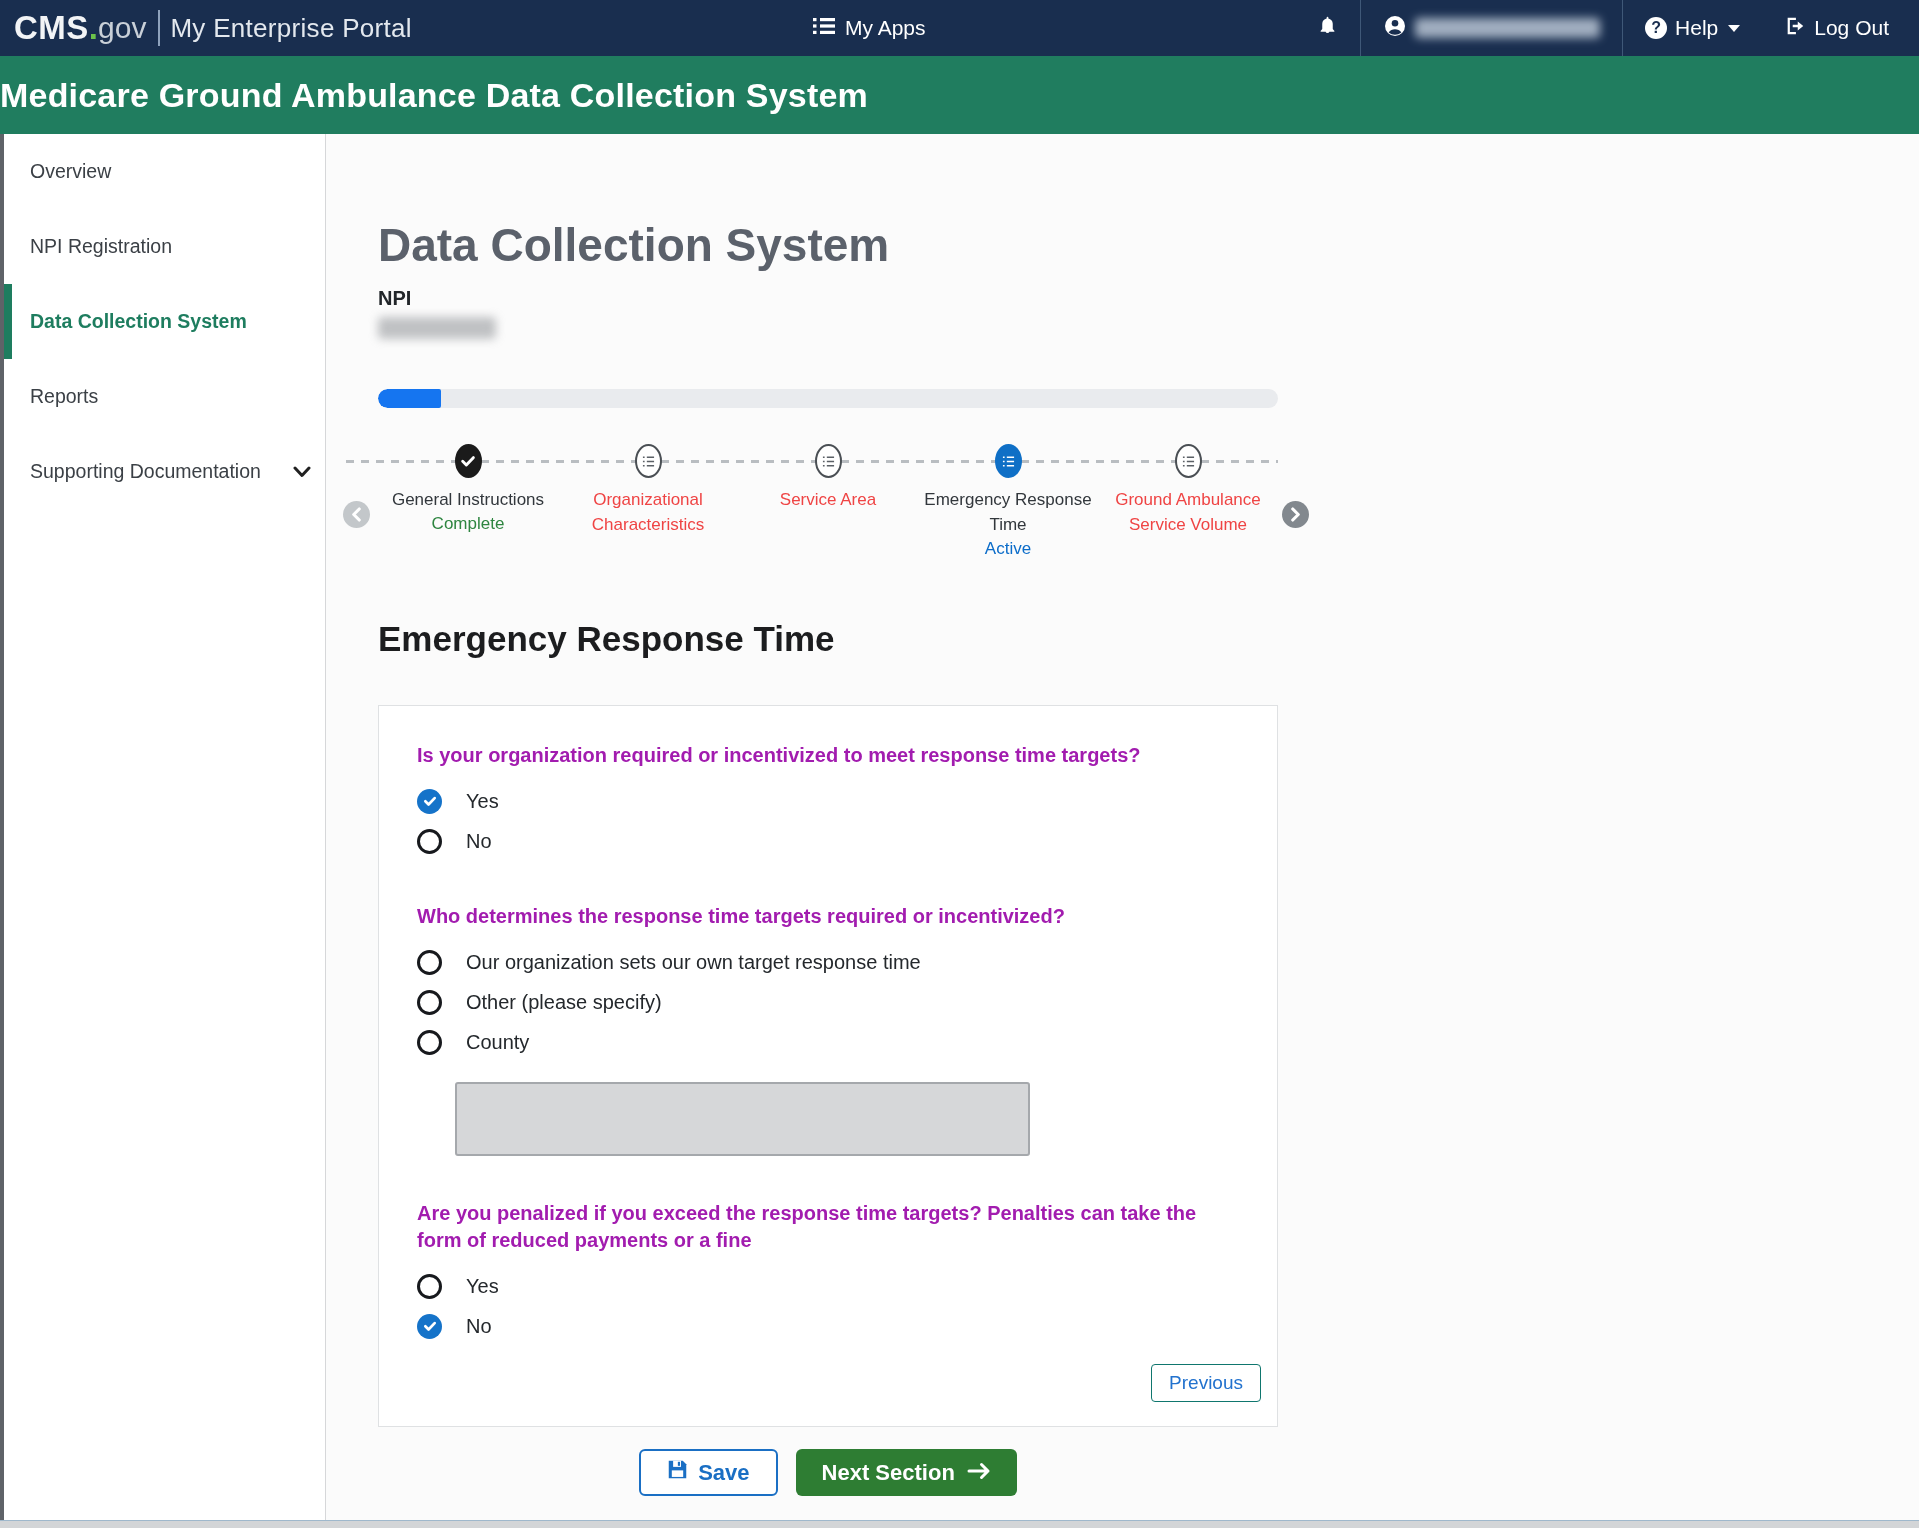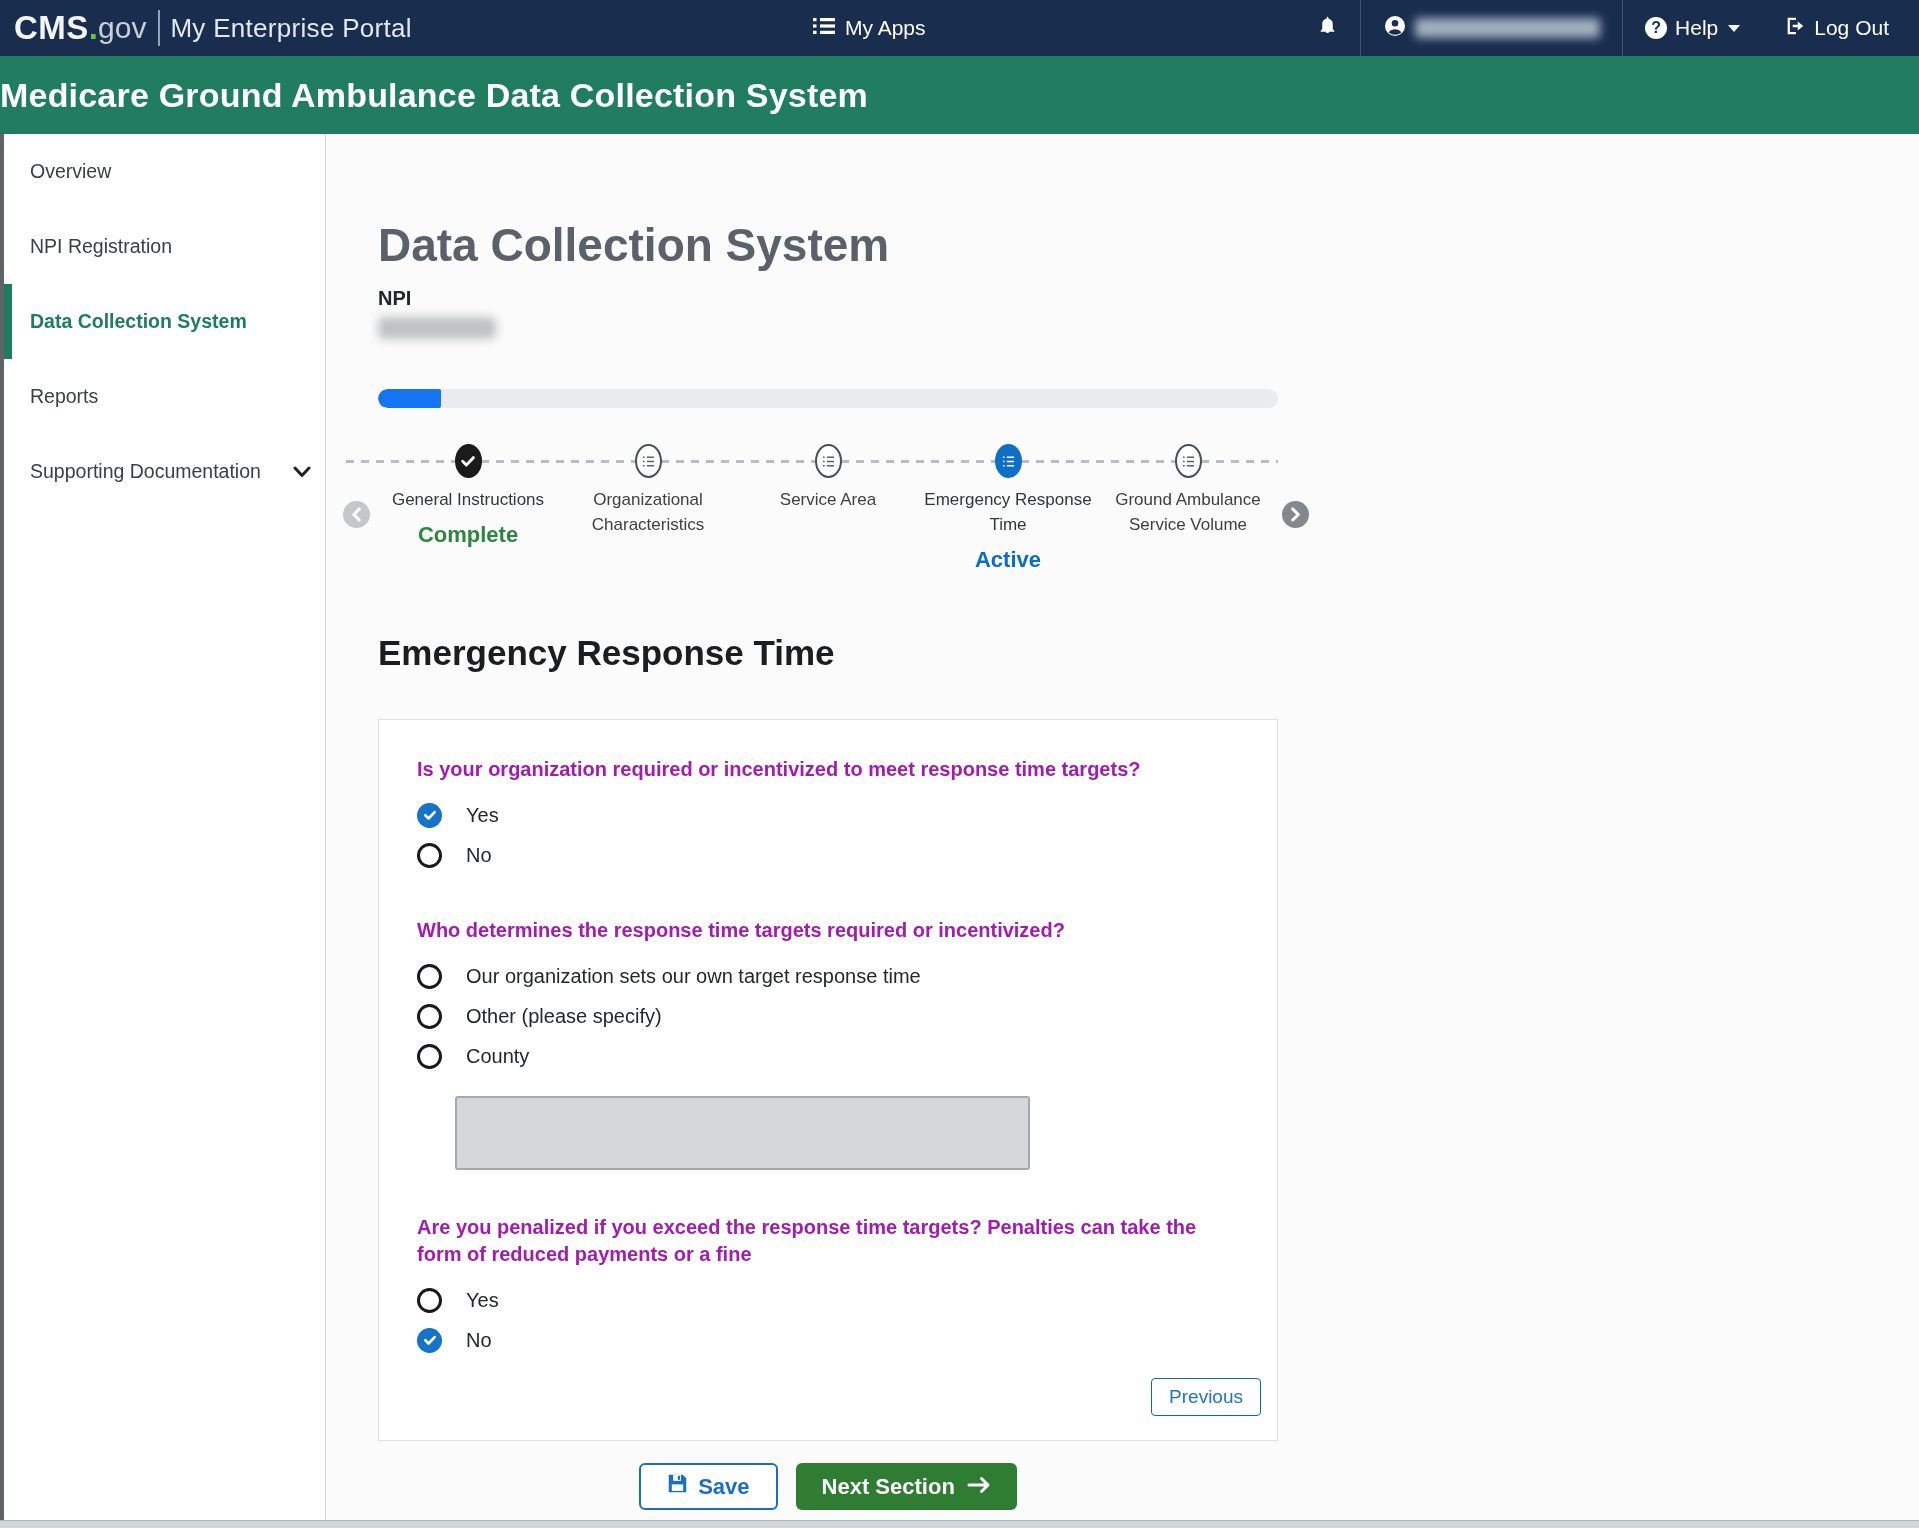--- a/index.html
+++ b/index.html
@@ -48,23 +48,23 @@
   
   .stepper { margin-top:36px; position:relative; width:900px; }
   .step-line { position:absolute; left:-32px; right:0; top:16px; height:3px;
     background:repeating-linear-gradient(to right,#b9bdc1 0 8px,transparent 8px 15px); }
   .steps { display:flex; position:relative; }
   .step { width:180px; display:flex; flex-direction:column; align-items:center; }
   .step-circle { width:27px; height:34px; border-radius:50%; background:#fff; border:2px solid #4a4f54;
     display:flex; align-items:center; justify-content:center; cursor:pointer; }
   .step-circle.complete { background:#1b1b1b; border-color:#1b1b1b; }
   .step-circle.active { background:#0f6fc6; border-color:#0f6fc6; }
-  .step-label { margin-top:9px; font-size:17px; line-height:25px; text-align:center; color:#404040; max-width:176px; }
+  .step-label { margin-top:9px; font-size:17px; line-height:25px; text-align:center; color:#ef4444; max-width:176px; }
   .step.complete .step-label, .step.active .step-label { color:#32373c; }
-  .step-status { font-size:22px; font-weight:bold; margin-top:10px; }
+  .step-status { font-size:17px; font-weight:normal; margin-top:2px; }
   .step-status.complete { color:#2e8540; }
   .step-status.active { color:#0b6cc9; }
   .car-arrow { position:absolute; width:27px; height:27px; border-radius:50%; display:flex; align-items:center; justify-content:center; cursor:pointer; }
   .car-arrow.left { left:-35px; top:57px; background:#c3c7ca; }
   .car-arrow.right { right:-31px; top:57px; background:#82888e; }
 
   
   .h2 { margin-top:60px; font-size:35px; font-weight:bold; color:#1c1d1f; }
 
   .card { margin-top:46px; width:900px; background:#fff; border:1px solid #dfe1e3; padding:36px 40px 24px 38px; }

